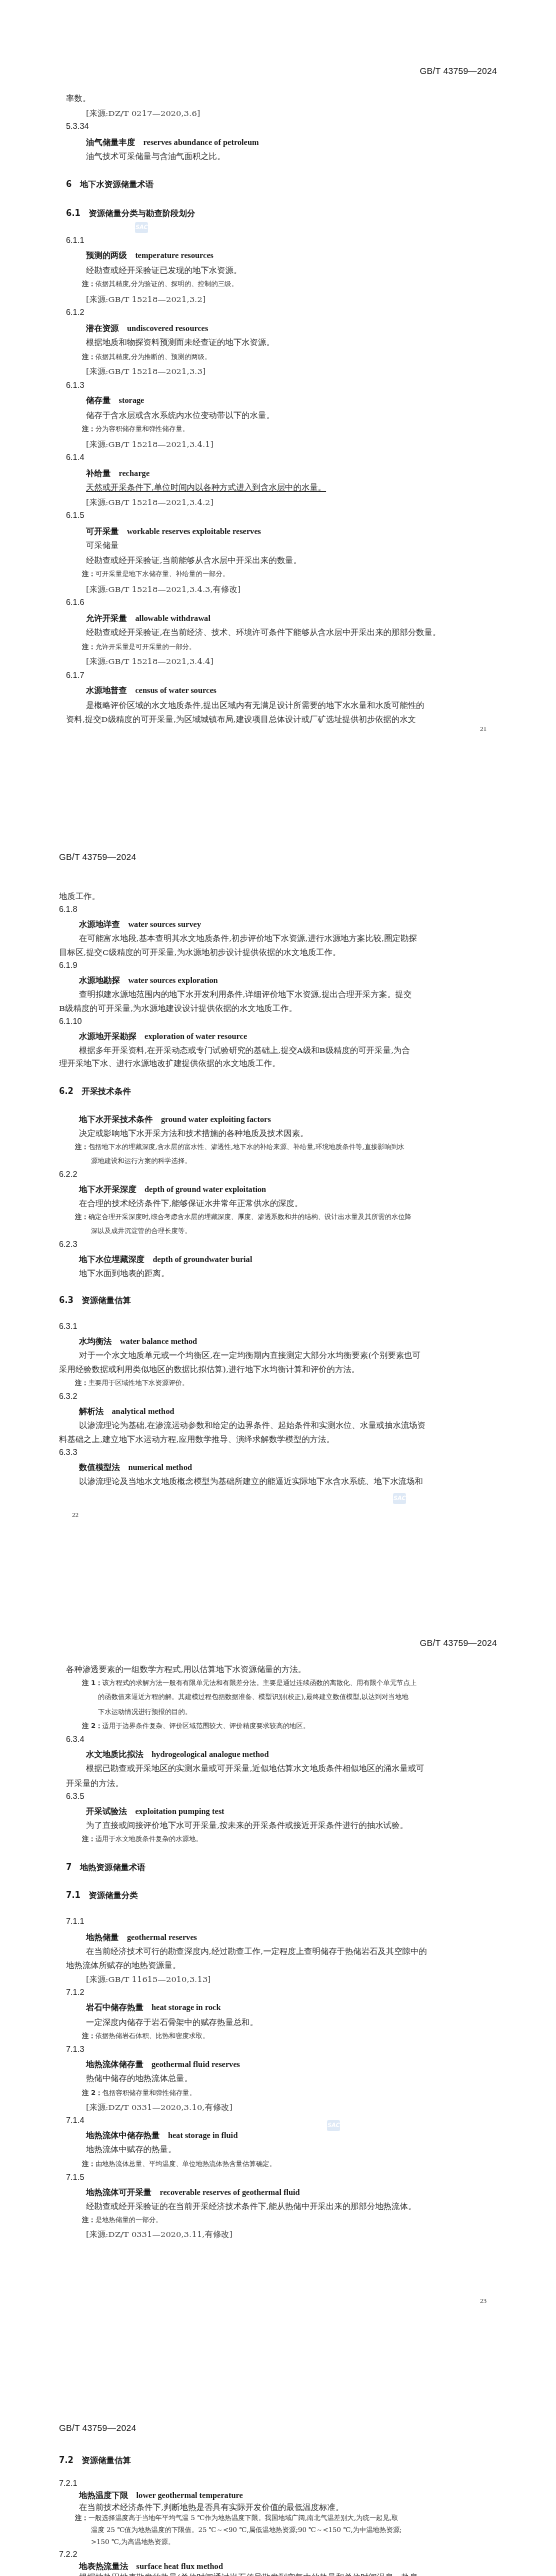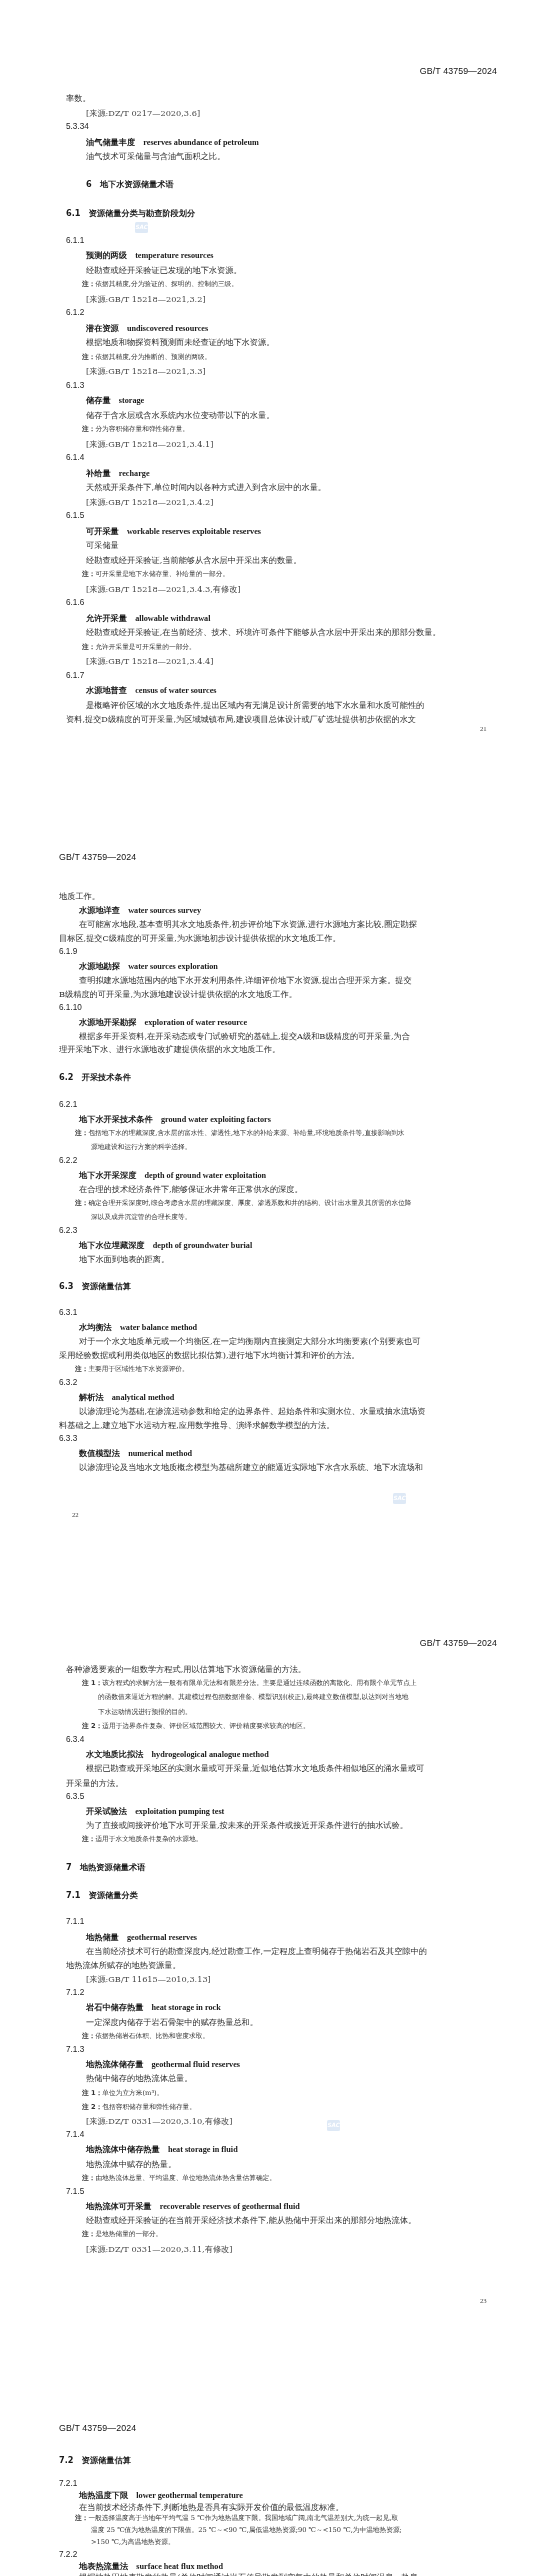--- a/index.html
+++ b/index.html
@@ -30,42 +30,42 @@
   <div class="hdr" style="top:66px;right:59px;">
     <span>GB/T 43759—2024</span>
   </div>
   <div class="content" style="top:91px;left:66px;width:433px;">
       <div class="ln" style="height: 14.5px; line-height: 14.5px; padding-left: 0px;">率数。</div>
       <div class="ln src" style="height: 14.5px; line-height: 14.5px; padding-left: 20px;">[来源:DZ/T 0217—2020,3.6]</div>
       <div class="ln num" style="height: 14.5px; line-height: 14.5px;">5.3.34</div>
       <div class="ln term" style="height: 14.5px; line-height: 14.5px; padding-left: 20px;"><span>油气储量丰度</span><span class="en">reserves abundance of petroleum</span></div>
       <div class="ln" style="height: 14.5px; line-height: 14.5px; padding-left: 20px;">油气技术可采储量与含油气面积之比。</div>
       <div class="gap" style="height: 13.8px; line-height: 14.5px;"></div>
-      <div class="ln h1" style="height: 14.5px; line-height: 14.5px; margin-left: 20px;">6　地下水资源储量术语</div>
+      <div class="ln h1" style="height: 14.5px; line-height: 14.5px;">6　地下水资源储量术语</div>
       <div class="gap" style="height: 13.8px; line-height: 14.5px;"></div>
       <div class="ln h2" style="height: 14.5px; line-height: 14.5px;">6.1　资源储量分类与勘查阶段划分</div>
       <div class="gap" style="height: 13.8px; line-height: 14.5px;"></div>
       <div class="ln num" style="height: 14.5px; line-height: 14.5px;">6.1.1</div>
       <div class="ln term" style="height: 14.5px; line-height: 14.5px; padding-left: 20px;"><span>预测的两级</span><span class="en">temperature resources</span></div>
       <div class="ln" style="height: 14.5px; line-height: 14.5px; padding-left: 20px;">经勘查或经开采验证已发现的地下水资源。</div>
       <div class="ln note" style="height: 14.5px; line-height: 14.5px; padding-left: 16px;"><span class="lbl">注：</span><span>依据其精度,分为验证的、探明的、控制的三级。</span></div>
       <div class="ln src" style="height: 14.5px; line-height: 14.5px; padding-left: 20px;">[来源:GB/T 15218—2021,3.2]</div>
       <div class="ln num" style="height: 14.5px; line-height: 14.5px;">6.1.2</div>
       <div class="ln term" style="height: 14.5px; line-height: 14.5px; padding-left: 20px;"><span>潜在资源</span><span class="en">undiscovered resources</span></div>
       <div class="ln" style="height: 14.5px; line-height: 14.5px; padding-left: 20px;">根据地质和物探资料预测而未经查证的地下水资源。</div>
       <div class="ln note" style="height: 14.5px; line-height: 14.5px; padding-left: 16px;"><span class="lbl">注：</span><span>依据其精度,分为推断的、预测的两级。</span></div>
       <div class="ln src" style="height: 14.5px; line-height: 14.5px; padding-left: 20px;">[来源:GB/T 15218—2021,3.3]</div>
       <div class="ln num" style="height: 14.5px; line-height: 14.5px;">6.1.3</div>
       <div class="ln term" style="height: 14.5px; line-height: 14.5px; padding-left: 20px;"><span>储存量</span><span class="en">storage</span></div>
       <div class="ln" style="height: 14.5px; line-height: 14.5px; padding-left: 20px;">储存于含水层或含水系统内水位变动带以下的水量。</div>
       <div class="ln note" style="height: 14.5px; line-height: 14.5px; padding-left: 16px;"><span class="lbl">注：</span><span>分为容积储存量和弹性储存量。</span></div>
       <div class="ln src" style="height: 14.5px; line-height: 14.5px; padding-left: 20px;">[来源:GB/T 15218—2021,3.4.1]</div>
       <div class="ln num" style="height: 14.5px; line-height: 14.5px;">6.1.4</div>
       <div class="ln term" style="height: 14.5px; line-height: 14.5px; padding-left: 20px;"><span>补给量</span><span class="en">recharge</span></div>
-      <div class="ln" style="height: 14.5px; line-height: 14.5px; padding-left: 20px;">天然或开采条件下,单位时间内以各种方式进入到含水层中的水量。</div>
+      <div class="ln" style="height: 14.5px; line-height: 14.5px; padding-left: 20px; text-decoration: underline;">天然或开采条件下,单位时间内以各种方式进入到含水层中的水量。</div>
       <div class="ln src" style="height: 14.5px; line-height: 14.5px; padding-left: 20px;">[来源:GB/T 15218—2021,3.4.2]</div>
       <div class="ln num" style="height: 14.5px; line-height: 14.5px;">6.1.5</div>
       <div class="ln term" style="height: 14.5px; line-height: 14.5px; padding-left: 20px;"><span>可开采量</span><span class="en">workable reserves exploitable reserves</span></div>
       <div class="ln" style="height: 14.5px; line-height: 14.5px; padding-left: 20px;">可采储量</div>
       <div class="ln" style="height: 14.5px; line-height: 14.5px; padding-left: 20px;">经勘查或经开采验证,当前能够从含水层中开采出来的数量。</div>
       <div class="ln note" style="height: 14.5px; line-height: 14.5px; padding-left: 16px;"><span class="lbl">注：</span><span>可开采量是地下水储存量、补给量的一部分。</span></div>
       <div class="ln src" style="height: 14.5px; line-height: 14.5px; padding-left: 20px;">[来源:GB/T 15218—2021,3.4.3,有修改]</div>
       <div class="ln num" style="height: 14.5px; line-height: 14.5px;">6.1.6</div>
       <div class="ln term" style="height: 14.5px; line-height: 14.5px; padding-left: 20px;"><span>允许开采量</span><span class="en">allowable withdrawal</span></div>
       <div class="ln" style="height: 14.5px; line-height: 14.5px; padding-left: 20px;">经勘查或经开采验证,在当前经济、技术、环境许可条件下能够从含水层中开采出来的那部分数量。</div>
@@ -79,36 +79,37 @@
   <div class="wm" style="left:135px;top:222px;">SAC</div>
   <div class="pno" style="top:725px;left:480px;">21</div>
 </div>
 
 <div class="page" style="top:742px;height:788px;">
   <div class="hdr" style="top:110px;left:59px;">
     <span>GB/T 43759—2024</span>
   </div>
   <div class="content" style="top:147px;left:59px;width:435px;">
       <div class="ln" style="height: 14px; line-height: 14px; padding-left: 0px;">地质工作。</div>
+      <div class="ln num" style="height: 14px; line-height: 14px;">6.1.8</div>
       <div class="ln term" style="height: 14px; line-height: 14px; padding-left: 20px;"><span>水源地详查</span><span class="en">water sources survey</span></div>
       <div class="ln" style="height: 14px; line-height: 14px; padding-left: 20px;">在可能富水地段,基本查明其水文地质条件,初步评价地下水资源,进行水源地方案比较,圈定勘探</div>
       <div class="ln" style="height: 14px; line-height: 14px; padding-left: 0px;">目标区,提交C级精度的可开采量,为水源地初步设计提供依据的水文地质工作。</div>
       <div class="ln num" style="height: 14px; line-height: 14px;">6.1.9</div>
       <div class="ln term" style="height: 14px; line-height: 14px; padding-left: 20px;"><span>水源地勘探</span><span class="en">water sources exploration</span></div>
       <div class="ln" style="height: 14px; line-height: 14px; padding-left: 20px;">查明拟建水源地范围内的地下水开发利用条件,详细评价地下水资源,提出合理开采方案。提交</div>
       <div class="ln" style="height: 14px; line-height: 14px; padding-left: 0px;">B级精度的可开采量,为水源地建设设计提供依据的水文地质工作。</div>
       <div class="ln num" style="height: 14px; line-height: 14px;">6.1.10</div>
       <div class="ln term" style="height: 14px; line-height: 14px; padding-left: 20px;"><span>水源地开采勘探</span><span class="en">exploration of water resource</span></div>
       <div class="ln" style="height: 14px; line-height: 14px; padding-left: 20px;">根据多年开采资料,在开采动态或专门试验研究的基础上,提交A级和B级精度的可开采量,为合</div>
       <div class="ln" style="height: 14px; line-height: 14px; padding-left: 0px; font-family: Liberation Serif, serif;">理开采地下水、进行水源地改扩建提供依据的水文地质工作。</div>
       <div class="gap" style="height: 13.3px; line-height: 14px;"></div>
       <div class="ln h2" style="height: 14px; line-height: 14px;">6.2　开采技术条件</div>
       <div class="gap" style="height: 13.3px; line-height: 14px;"></div>
-      <div class="ln num" style="height: 14px; line-height: 14px;">6.2.1</div>
       <div class="ln term" style="height: 14px; line-height: 14px; padding-left: 20px;"><span>地下水开采技术条件</span><span class="en">ground water exploiting factors</span></div>
+      <div class="ln" style="height: 14px; line-height: 14px; padding-left: 20px;">决定或影响地下水开采方法和技术措施的各种地质及技术因素。</div>
       <div class="ln note" style="height: 14px; line-height: 14px; padding-left: 16px;"><span class="lbl">注：</span><span>包括地下水的埋藏深度,含水层的富水性、渗透性,地下水的补给来源、补给量,环境地质条件等,直接影响到水</span></div>
       <div class="ln note" style="height: 14px; line-height: 14px; padding-left: 32px;">源地建设和运行方案的科学选择。</div>
       <div class="ln num" style="height: 14px; line-height: 14px;">6.2.2</div>
       <div class="ln term" style="height: 14px; line-height: 14px; padding-left: 20px;"><span>地下水开采深度</span><span class="en">depth of ground water exploitation</span></div>
       <div class="ln" style="height: 14px; line-height: 14px; padding-left: 20px;">在合理的技术经济条件下,能够保证水井常年正常供水的深度。</div>
       <div class="ln note" style="height: 14px; line-height: 14px; padding-left: 16px;"><span class="lbl">注：</span><span>确定合理开采深度时,综合考虑含水层的埋藏深度、厚度、渗透系数和井的结构、设计出水量及其所需的水位降</span></div>
       <div class="ln note" style="height: 14px; line-height: 14px; padding-left: 32px;">深以及成井沉淀管的合理长度等。</div>
       <div class="ln num" style="height: 14px; line-height: 14px;">6.2.3</div>
       <div class="ln term" style="height: 14px; line-height: 14px; padding-left: 20px;"><span>地下水位埋藏深度</span><span class="en">depth of groundwater burial</span></div>
       <div class="ln" style="height: 14px; line-height: 14px; padding-left: 20px;">地下水面到地表的距离。</div>
@@ -160,21 +161,20 @@
       <div class="ln" style="height: 14.2px; line-height: 14.2px; padding-left: 20px;">在当前经济技术可行的勘查深度内,经过勘查工作,一定程度上查明储存于热储岩石及其空隙中的</div>
       <div class="ln" style="height: 14.2px; line-height: 14.2px; padding-left: 0px;">地热流体所赋存的地热资源量。</div>
       <div class="ln src" style="height: 14.2px; line-height: 14.2px; padding-left: 20px;">[来源:GB/T 11615—2010,3.13]</div>
       <div class="ln num" style="height: 14.2px; line-height: 14.2px;">7.1.2</div>
       <div class="ln term" style="height: 14.2px; line-height: 14.2px; padding-left: 20px;"><span>岩石中储存热量</span><span class="en">heat storage in rock</span></div>
       <div class="ln" style="height: 14.2px; line-height: 14.2px; padding-left: 20px;">一定深度内储存于岩石骨架中的赋存热量总和。</div>
       <div class="ln note" style="height: 14.2px; line-height: 14.2px; padding-left: 16px;"><span class="lbl">注：</span><span>依据热储岩石体积、比热和密度求取。</span></div>
       <div class="ln num" style="height: 14.2px; line-height: 14.2px;">7.1.3</div>
       <div class="ln term" style="height: 14.2px; line-height: 14.2px; padding-left: 20px;"><span>地热流体储存量</span><span class="en">geothermal fluid reserves</span></div>
       <div class="ln" style="height: 14.2px; line-height: 14.2px; padding-left: 20px;">热储中储存的地热流体总量。</div>
-      <div class="ln note" style="height: 14.2px; line-height: 14.2px; padding-left: 16px;"><span class="lbl">注 1：</span><span>单位为立方米(m³)。</span></div>
       <div class="ln note" style="height: 14.2px; line-height: 14.2px; padding-left: 16px;"><span class="lbl">注 2：</span><span>包括容积储存量和弹性储存量。</span></div>
       <div class="ln src" style="height: 14.2px; line-height: 14.2px; padding-left: 20px;">[来源:DZ/T 0331—2020,3.10,有修改]</div>
       <div class="ln num" style="height: 14.2px; line-height: 14.2px;">7.1.4</div>
       <div class="ln term" style="height: 14.2px; line-height: 14.2px; padding-left: 20px;"><span>地热流体中储存热量</span><span class="en">heat storage in fluid</span></div>
       <div class="ln" style="height: 14.2px; line-height: 14.2px; padding-left: 20px;">地热流体中赋存的热量。</div>
       <div class="ln note" style="height: 14.2px; line-height: 14.2px; padding-left: 16px;"><span class="lbl">注：</span><span>由地热流体总量、平均温度、单位地热流体热含量估算确定。</span></div>
       <div class="ln num" style="height: 14.2px; line-height: 14.2px;">7.1.5</div>
       <div class="ln term" style="height: 14.2px; line-height: 14.2px; padding-left: 20px;"><span>地热流体可开采量</span><span class="en">recoverable reserves of geothermal fluid</span></div>
       <div class="ln" style="height: 14.2px; line-height: 14.2px; padding-left: 20px;">经勘查或经开采验证的在当前开采经济技术条件下,能从热储中开采出来的那部分地热流体。</div>
       <div class="ln note" style="height: 14.2px; line-height: 14.2px; padding-left: 16px;"><span class="lbl">注：</span><span>是地热储量的一部分。</span></div>

